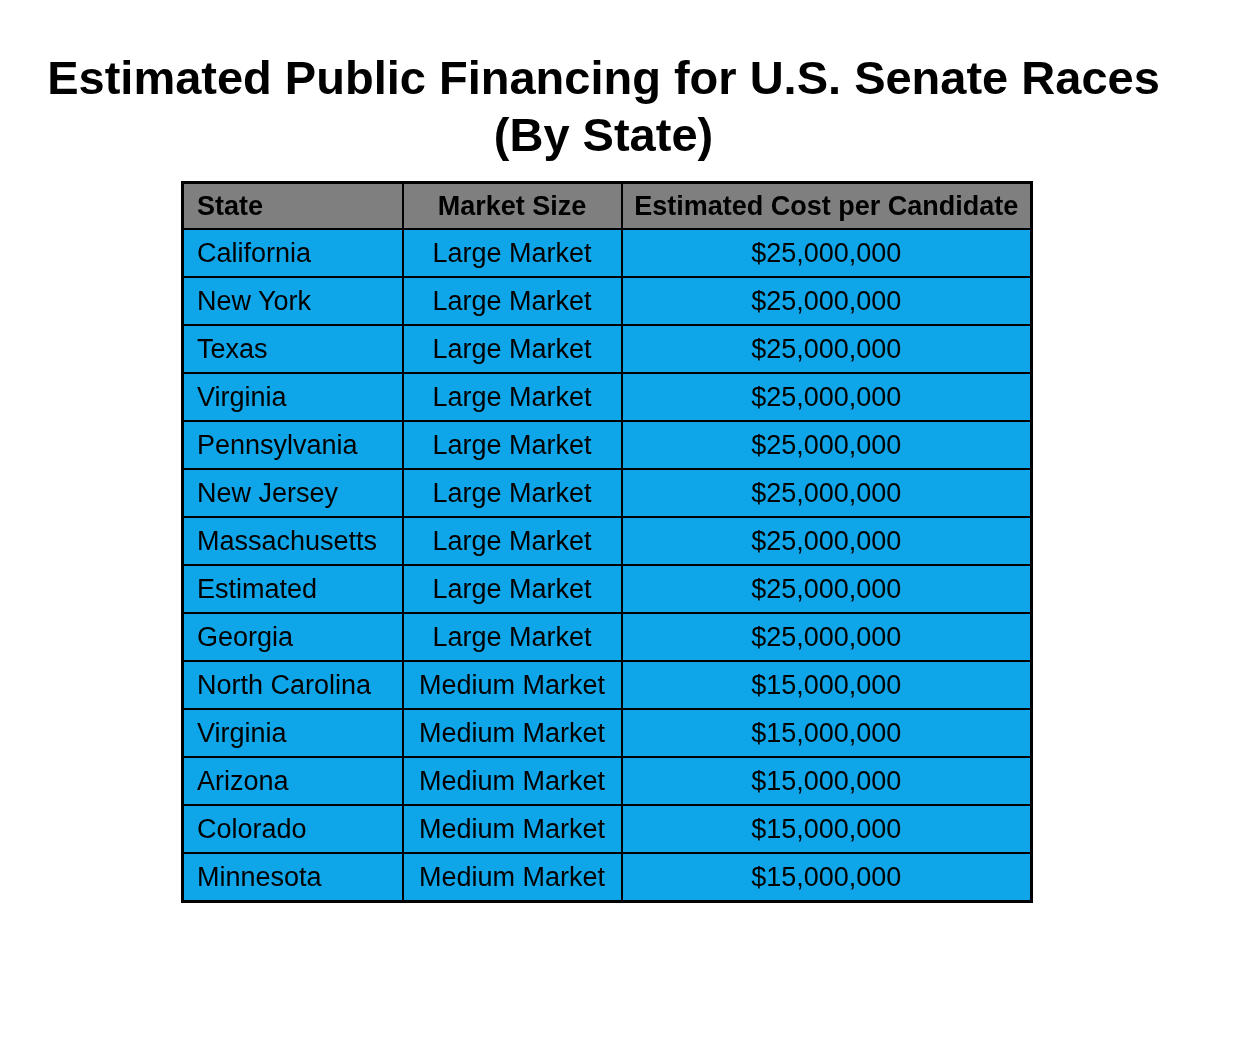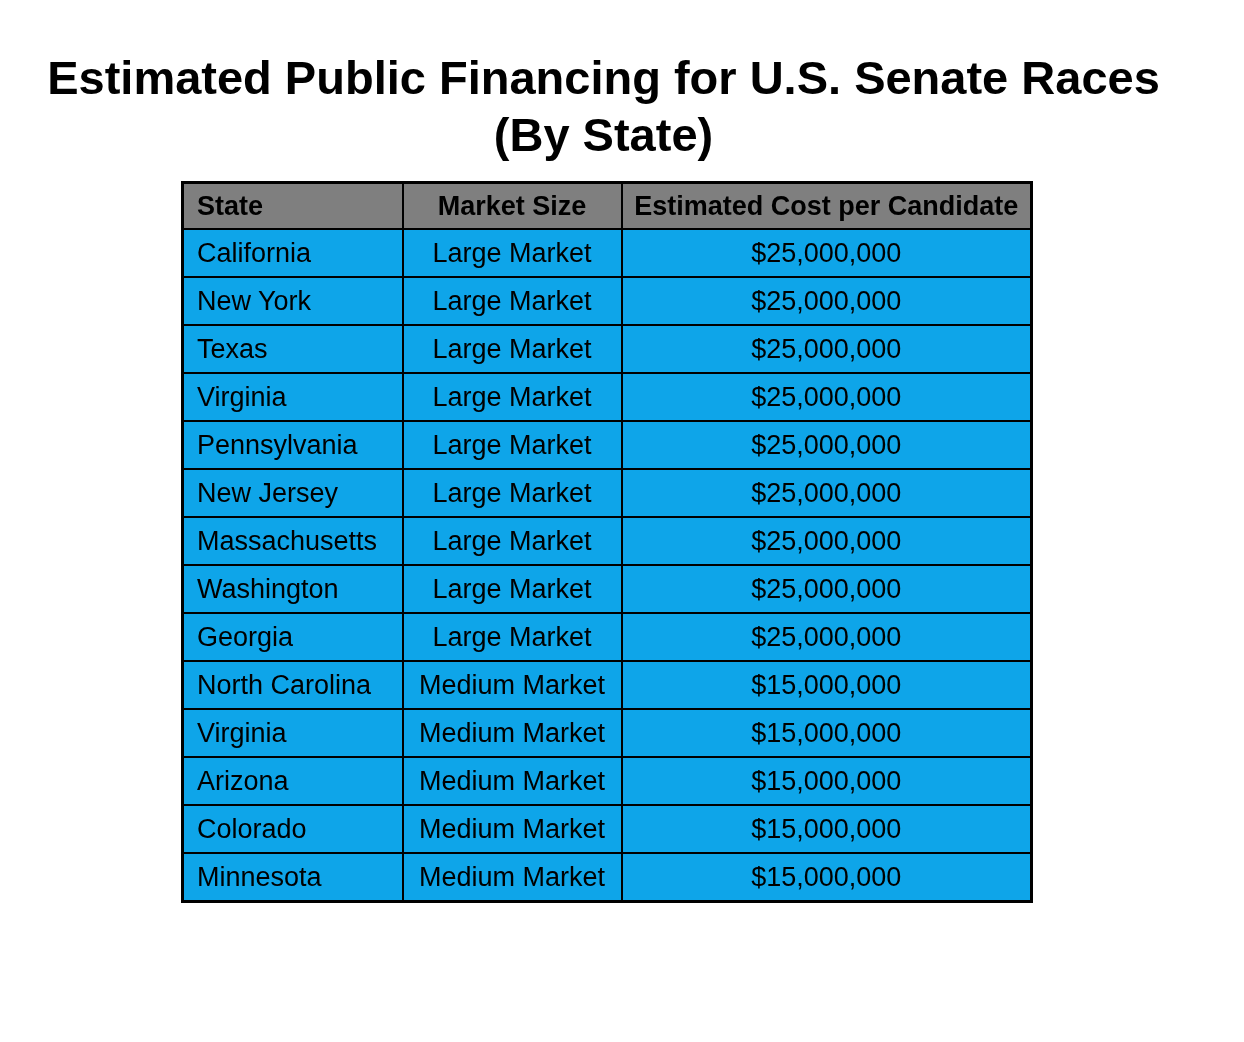--- a/index.html
+++ b/index.html
@@ -104,21 +104,21 @@
       <td class="al-left">New Jersey</td>
       <td class="al-center">Large Market</td>
       <td class="al-center">$25,000,000</td>
     </tr>
     <tr>
       <td class="al-left">Massachusetts</td>
       <td class="al-center">Large Market</td>
       <td class="al-center">$25,000,000</td>
     </tr>
     <tr>
-      <td class="al-left">Washington</td>
+      <td class="al-left">Estimated</td>
       <td class="al-center">Large Market</td>
       <td class="al-center">$25,000,000</td>
     </tr>
     <tr>
       <td class="al-left">Georgia</td>
       <td class="al-center">Large Market</td>
       <td class="al-center">$25,000,000</td>
     </tr>
     <tr>
       <td class="al-left">North Carolina</td>

